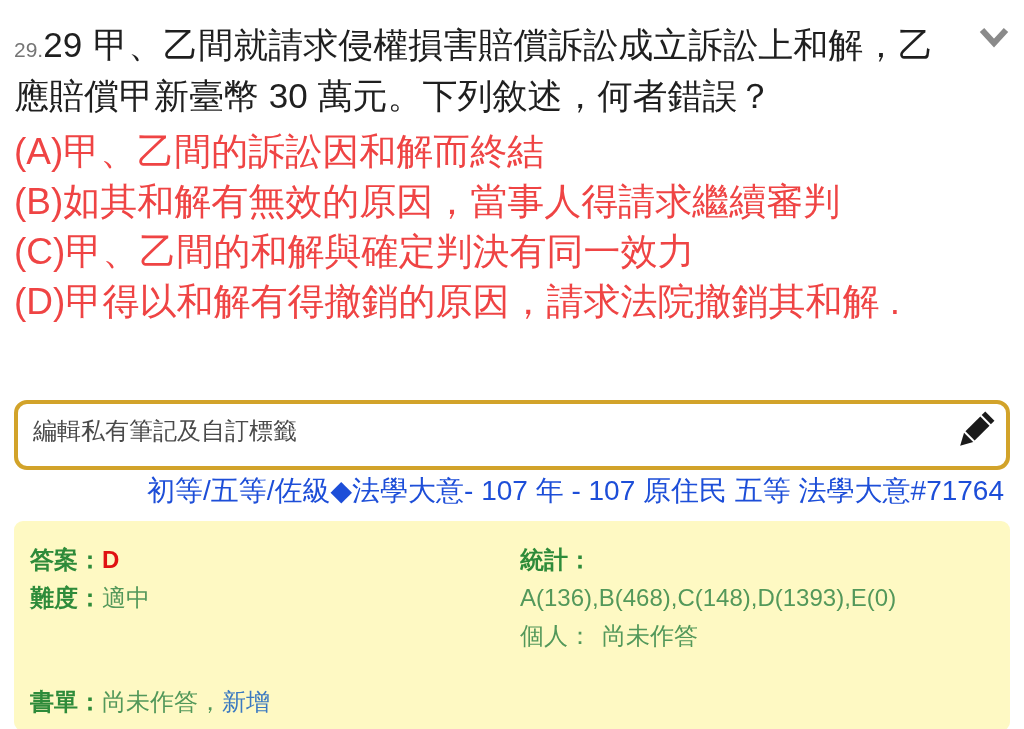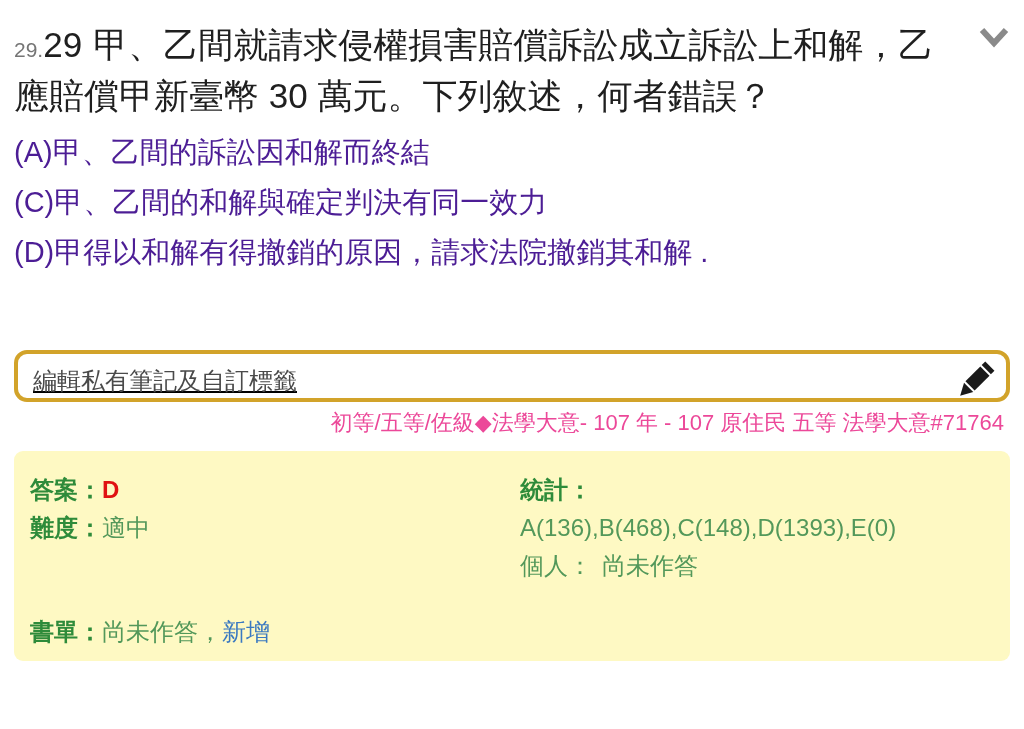--- a/index.html
+++ b/index.html
@@ -19,39 +19,38 @@
     font-size: 35px; line-height: 46px; color: #1f1f1f;
     max-width: 950px; letter-spacing: 0;
   }
   .q-index { font-size: 21px; color: #757575; }
   .q-num { margin-right: 11px; }
   .chevron-btn {
     position: absolute; top: 3px; right: 0; width: 32px; height: 26px;
     background: none; border: none; padding: 0; cursor: pointer;
   }
   .options { margin-top: 8px; }
-  .option { font-size: 29px; line-height: 50px; color: #4c1d95; white-space: nowrap; }
+  .option { font-size: 37px; line-height: 50px; color: #ef4444; white-space: nowrap; }
 
   
   .note-box {
-    margin-top: 73px; height: 52px; box-sizing: border-box;
+    margin-top: 73px; height: 70px; box-sizing: border-box;
     border: 4px solid #d2a32a; border-radius: 13px;
     position: relative; padding: 11px 64px 0 15px; cursor: text;
     background: #ffffff;
-    text-decoration: underline;
   }
   .note-placeholder { font-size: 24px; color: #4a4a4a; }
   .pencil-btn {
     position: absolute; top: 5px; right: 8px; width: 48px; height: 48px;
     background: none; border: none; padding: 0; cursor: pointer;
   }
 
   
   .source-row { margin-top: 6px; text-align: right; line-height: 30px; padding-right: 6px; }
-  .source-link { font-size: 22px; color: #ec4899; text-decoration: none; cursor: pointer; }
+  .source-link { font-size: 28px; color: #1d4ed8; text-decoration: none; cursor: pointer; }
 
   
   .info-panel {
     margin-top: 11px; height: 210px; box-sizing: border-box;
     background: #fef9c3; border-radius: 9px;
     padding: 20px 16px 10px 16px;
     display: grid; grid-template-columns: 490px 1fr;
   }
   .panel-col { display: flex; flex-direction: column; }
   .prow { font-size: 24px; line-height: 38px; white-space: nowrap; }
@@ -71,20 +70,21 @@
     <button class="chevron-btn" title="">
       <svg width="32" height="26" viewBox="0 0 32 26">
         <polyline points="4,5 16,18 28,5" fill="none" stroke="#8a8a8a" stroke-width="6" stroke-linejoin="miter"></polyline>
       </svg>
     </button>
     <div class="q-para">
       <span class="q-index">29.</span><span class="q-num">29</span><span>甲、乙間就請求侵權損害賠償訴訟成立訴訟上和解，乙應賠償甲新臺幣 30 萬元。下列敘述，何者錯誤？</span>
     </div>
     <div class="options">
       <div class="option"><span>(A)</span><span>甲、乙間的訴訟因和解而終結</span></div>
+      <div class="option"><span>(B)</span><span>如其和解有無效的原因，當事人得請求繼續審判</span></div>
       <div class="option"><span>(C)</span><span>甲、乙間的和解與確定判決有同一效力</span></div>
       <div class="option"><span>(D)</span><span>甲得以和解有得撤銷的原因，請求法院撤銷其和解 .</span></div>
     </div>
   </div>
 
   <div class="note-box">
     <div class="note-placeholder">編輯私有筆記及自訂標籤</div>
     <button class="pencil-btn">
       <svg width="48" height="48" viewBox="0 0 48 48">
         <g transform="translate(25,22) rotate(-135)" fill="#1a1a1a">

